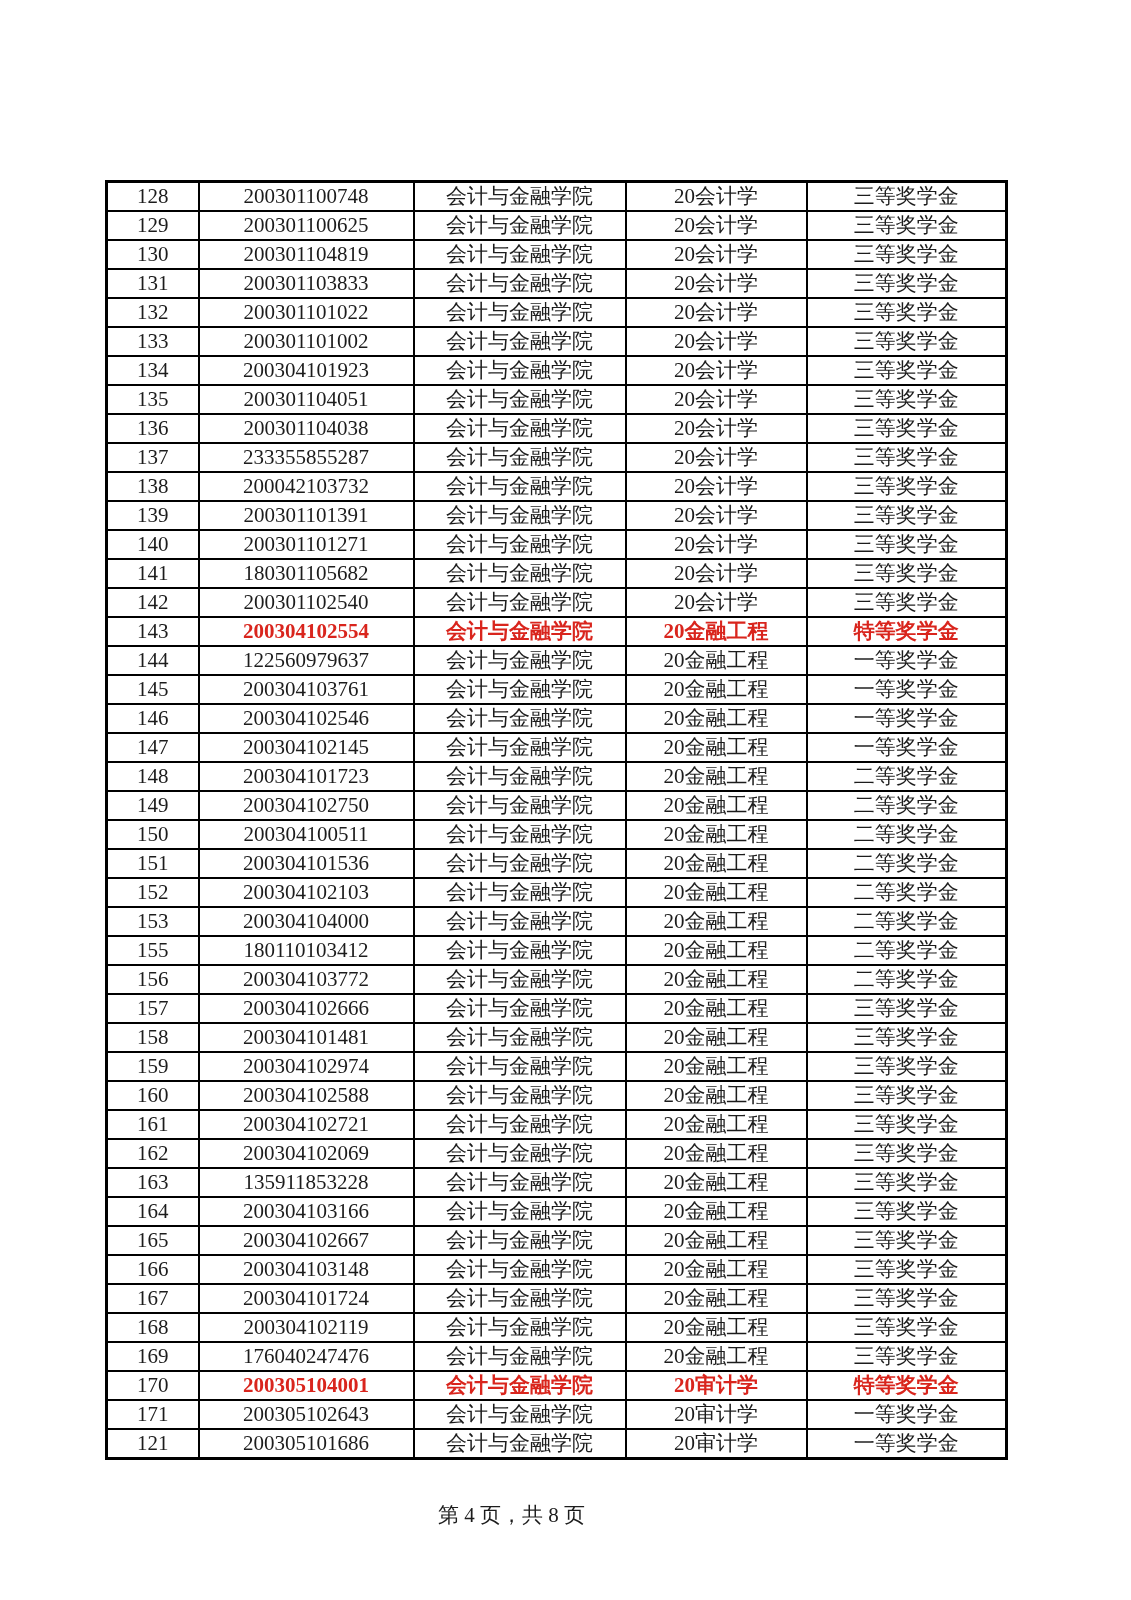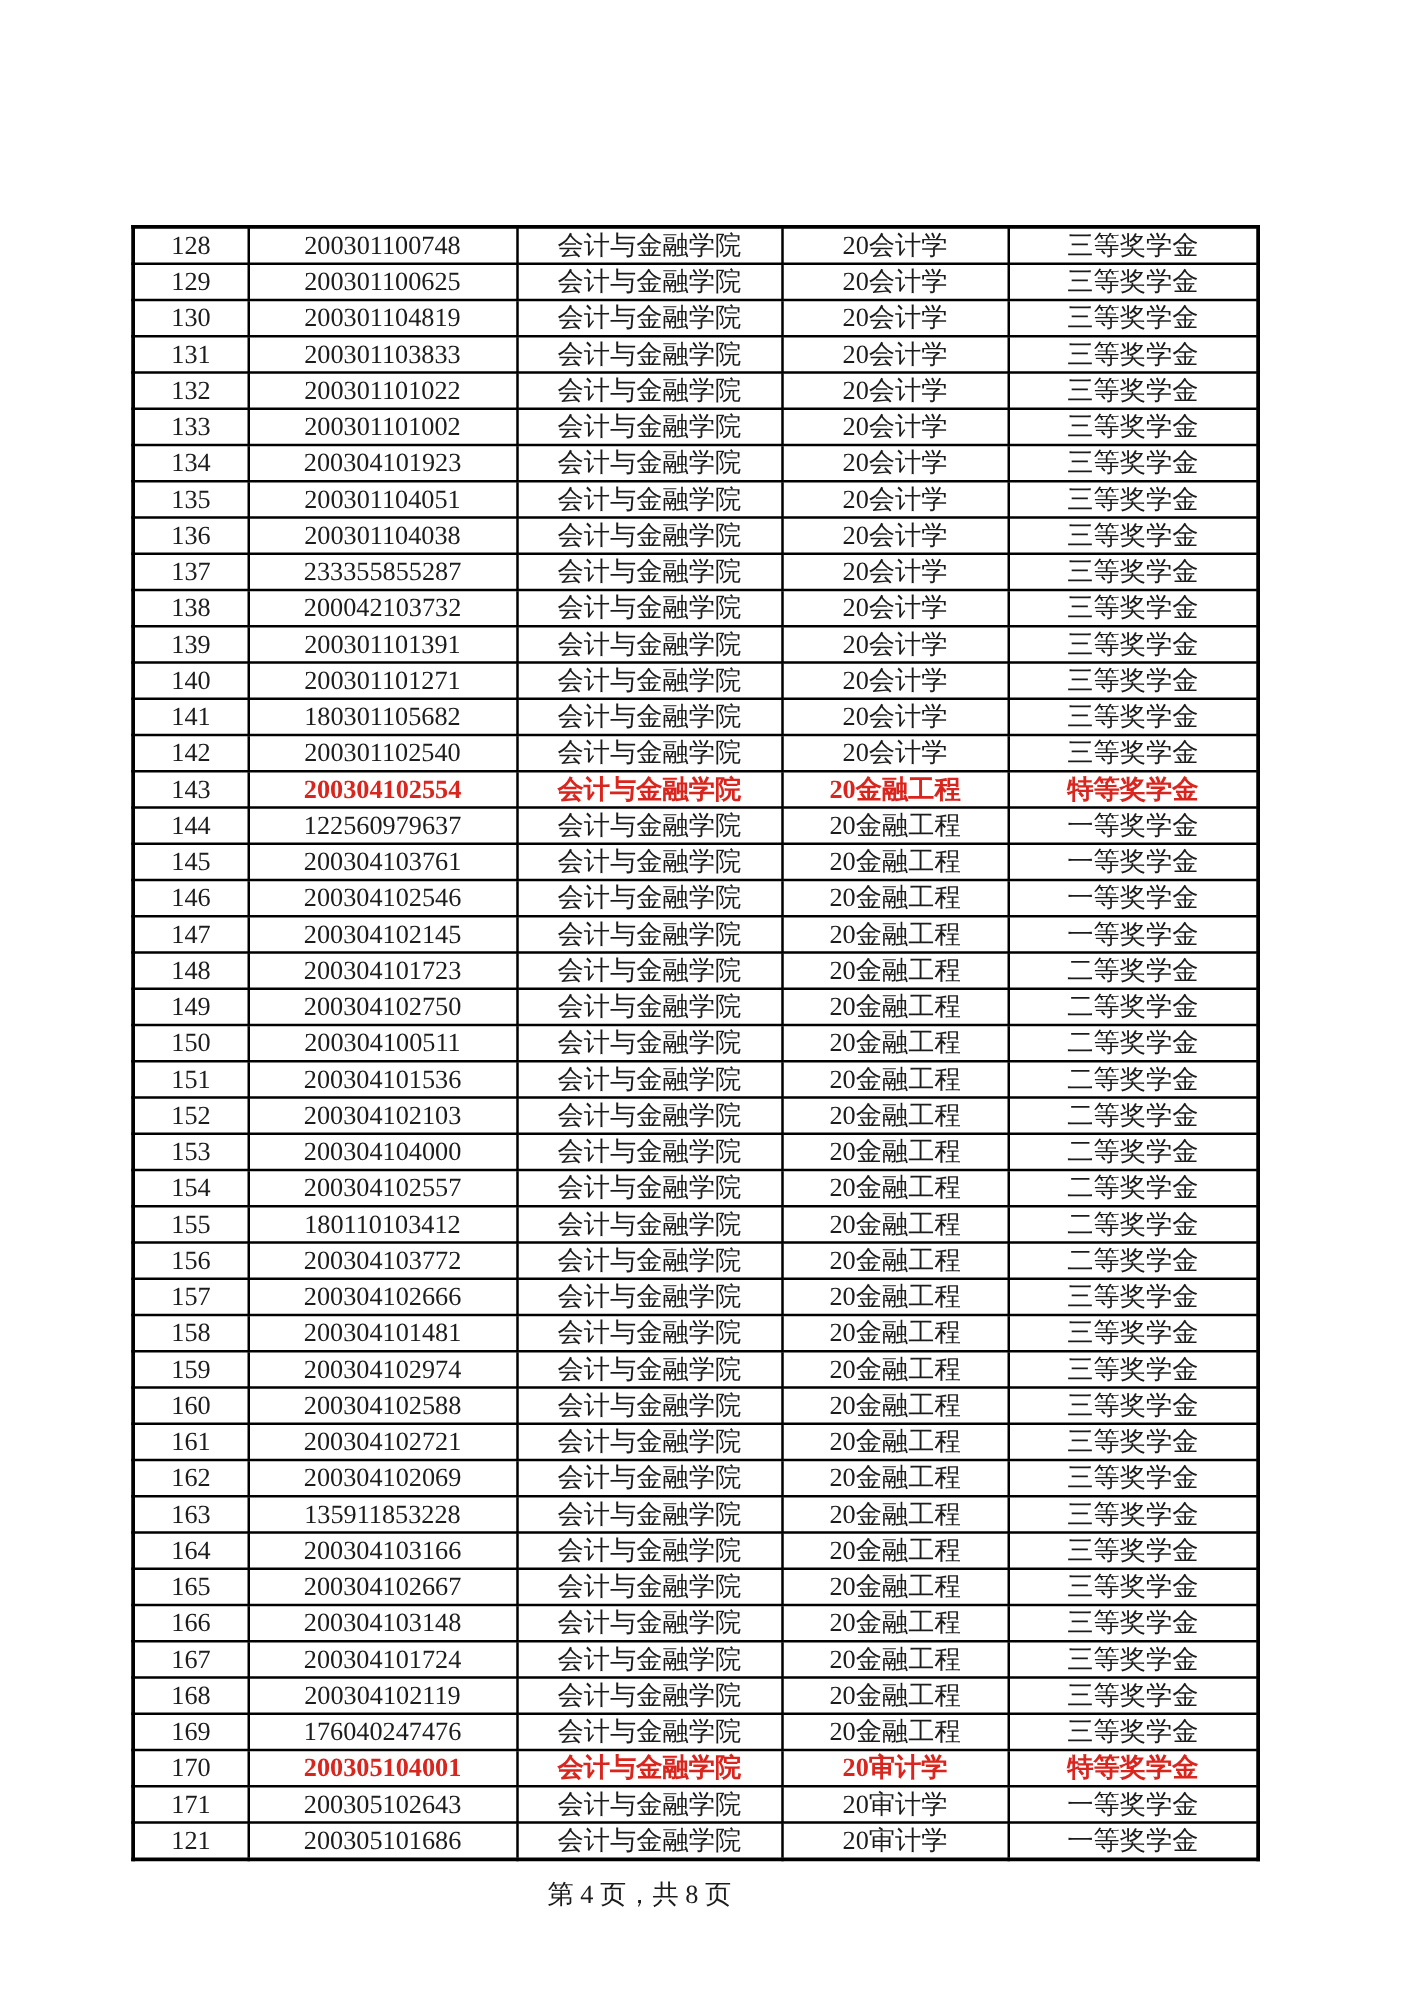--- a/index.html
+++ b/index.html
@@ -243,27 +243,20 @@
     <td>二等奖学金</td>
   </tr>
         <tr>
     <td>153</td>
     <td>200304104000</td>
     <td>会计与金融学院</td>
     <td>20金融工程</td>
     <td>二等奖学金</td>
   </tr>
         <tr>
-    <td>154</td>
-    <td>200304102557</td>
-    <td>会计与金融学院</td>
-    <td>20金融工程</td>
-    <td>二等奖学金</td>
-  </tr>
-        <tr>
     <td>155</td>
     <td>180110103412</td>
     <td>会计与金融学院</td>
     <td>20金融工程</td>
     <td>二等奖学金</td>
   </tr>
         <tr>
     <td>156</td>
     <td>200304103772</td>
     <td>会计与金融学院</td>

